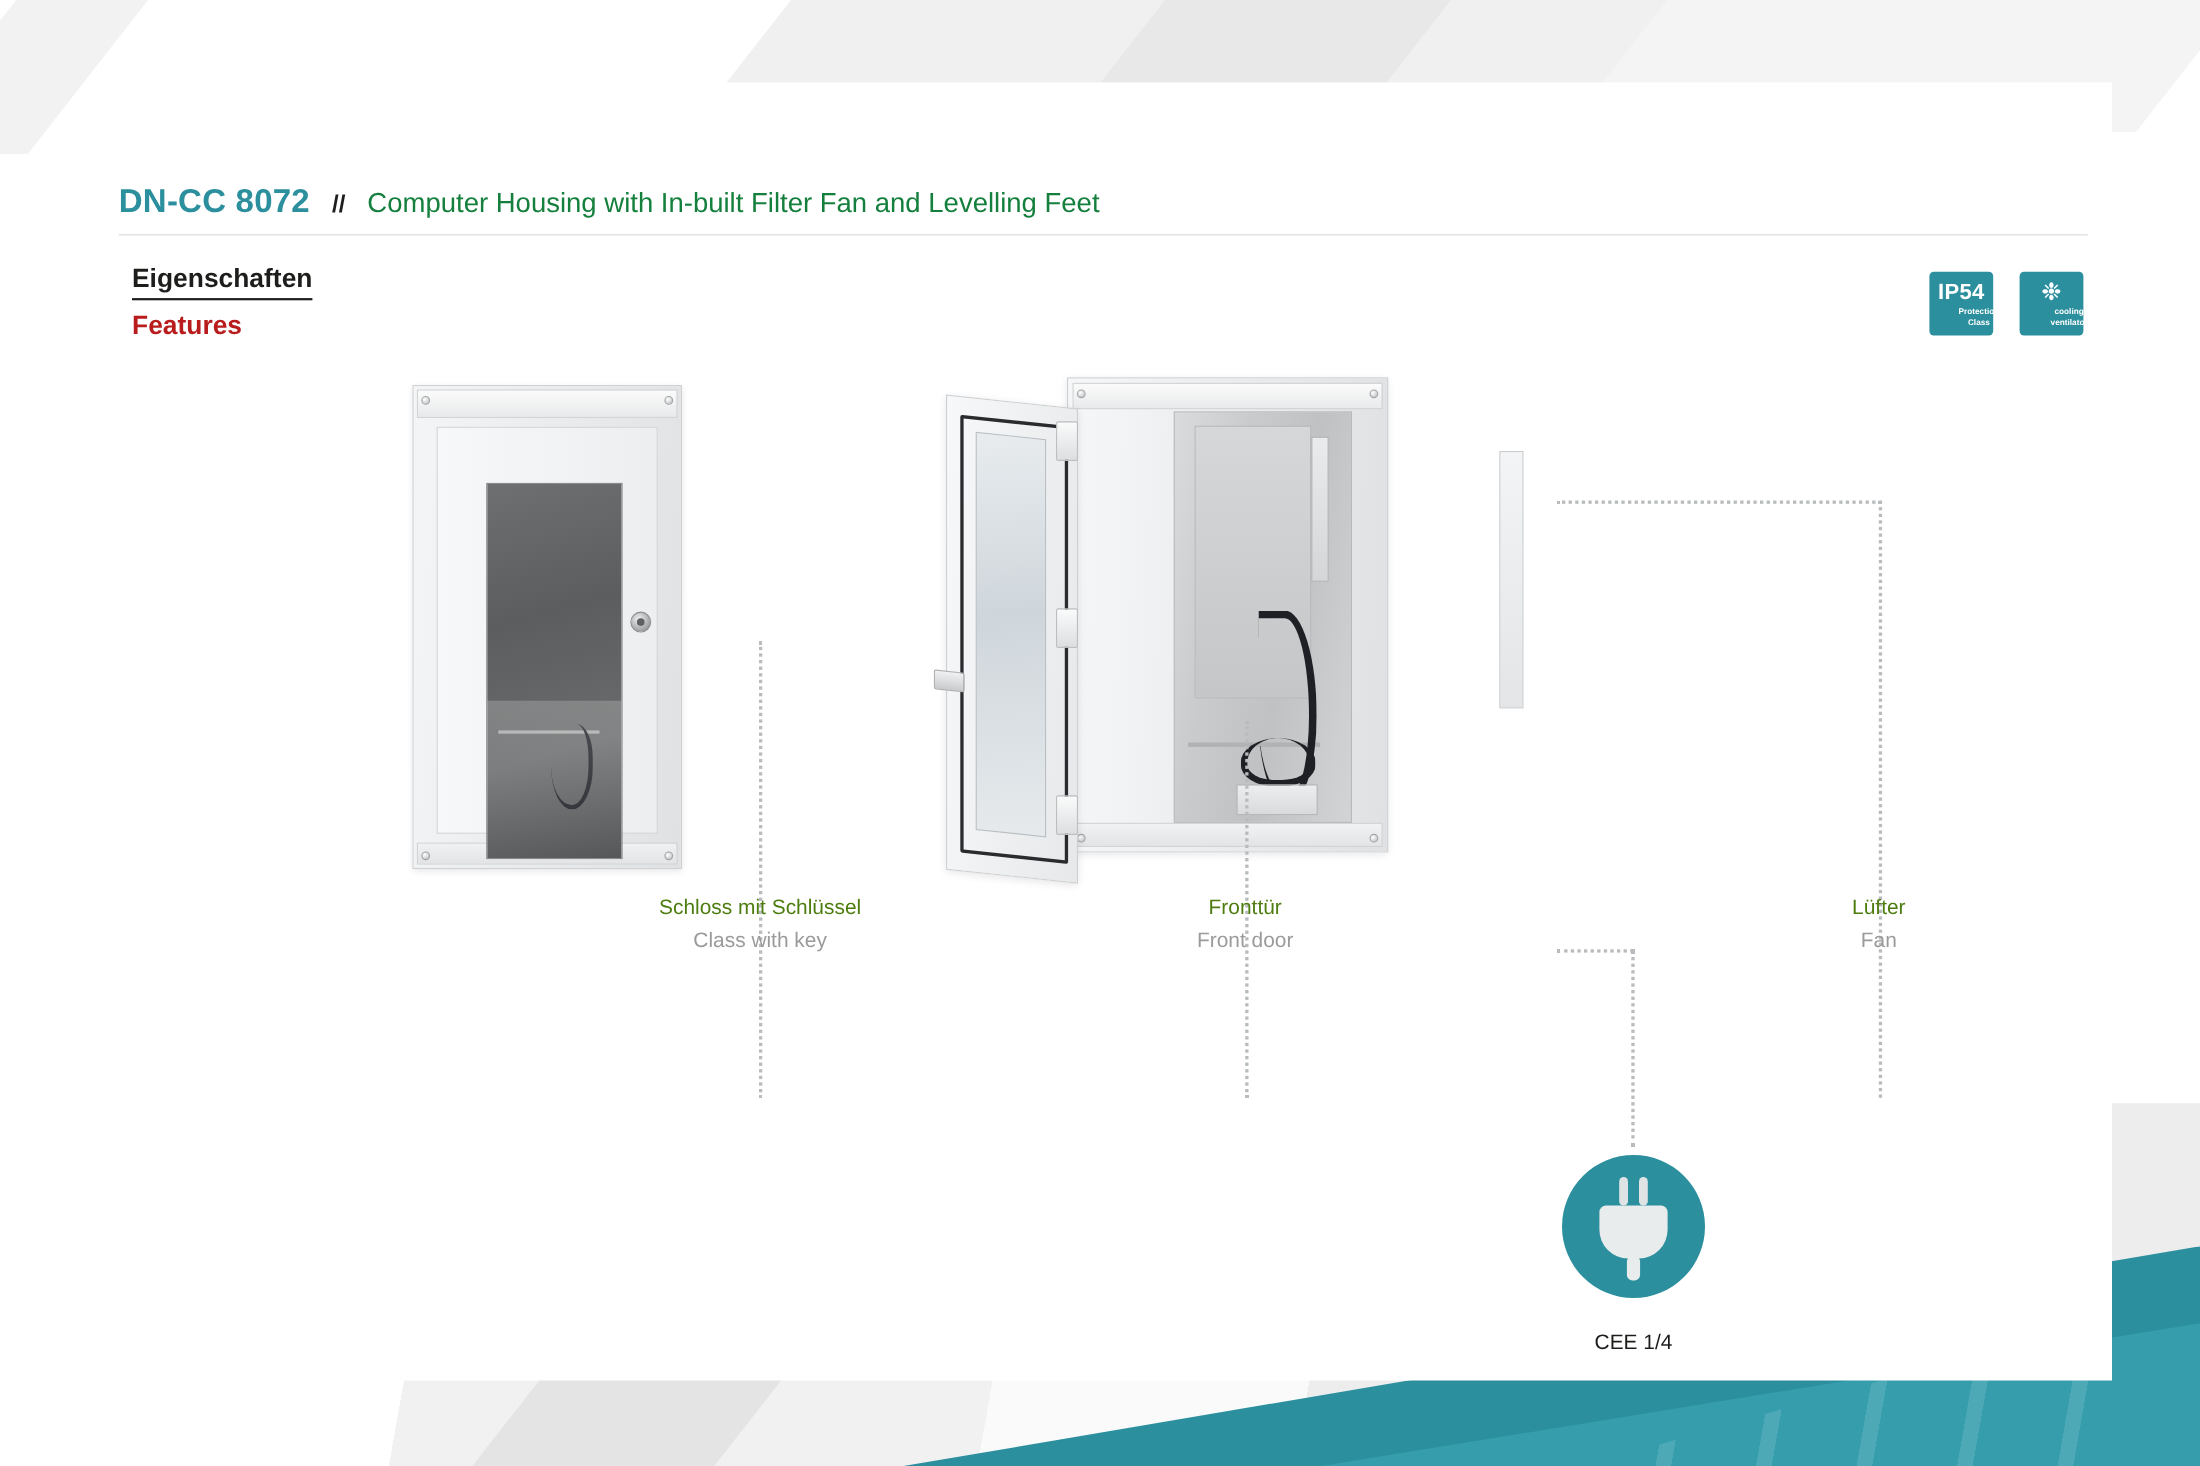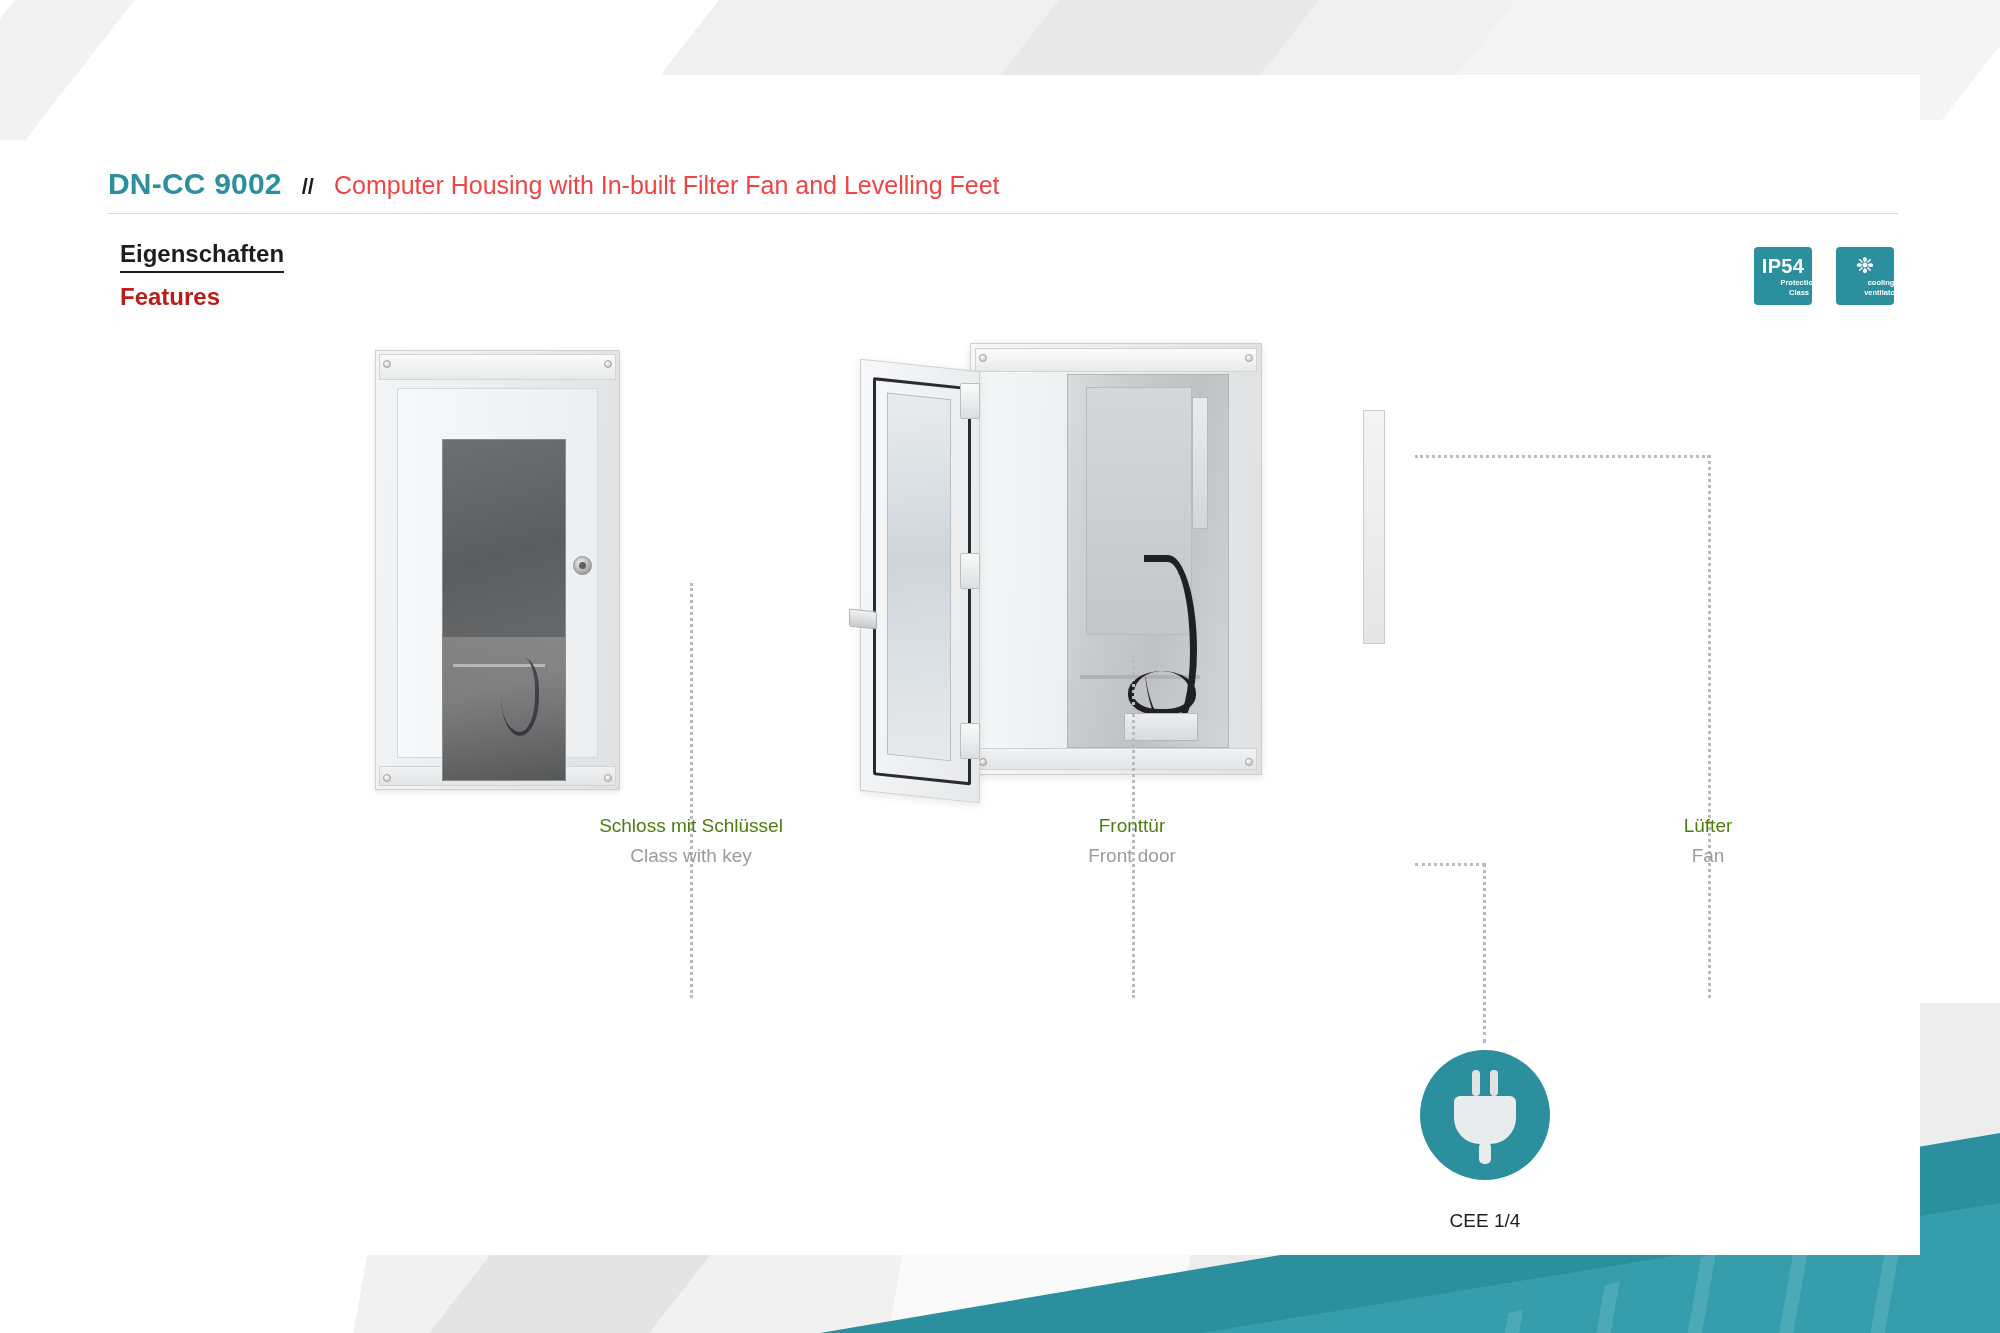--- a/index.html
+++ b/index.html
@@ -149,21 +149,21 @@
     font-weight: bold;
     letter-spacing: .2px;
   }
   .title-sep {
     color: #1d1d1b;
     font-size: 22px;
     font-weight: bold;
     margin-left: 20px;
   }
   .title-name {
-    color: #ef4444;
+    color: #15803d;
     font-size: 25px;
     margin-left: 20px;
     font-weight: normal;
   }
 
   
   .badges {
     position: absolute;
     right: 26px;
     top: 172px;
@@ -500,21 +500,21 @@
   <div class="bg-bottom-diag"></div>
   <div class="bg-teal-wedge"></div>
   <div class="bg-teal-wedge2"></div>
   <div class="bg-teal-stripes"></div>
 </div>
 
 <div class="sheet">
 
 
   <div class="title-row">
-    <span class="title-code">DN-CC 9002</span>
+    <span class="title-code">DN-CC 8072</span>
     <span class="title-sep">//</span>
     <span class="title-name">Computer Housing with In-built Filter Fan and Levelling Feet</span>
   </div>
 
   <div class="badges">
     <div class="badge">
       <div class="badge-big">IP54</div>
       <div class="badge-small">Protection</div>
       <div class="badge-small">Class</div>
     </div>

